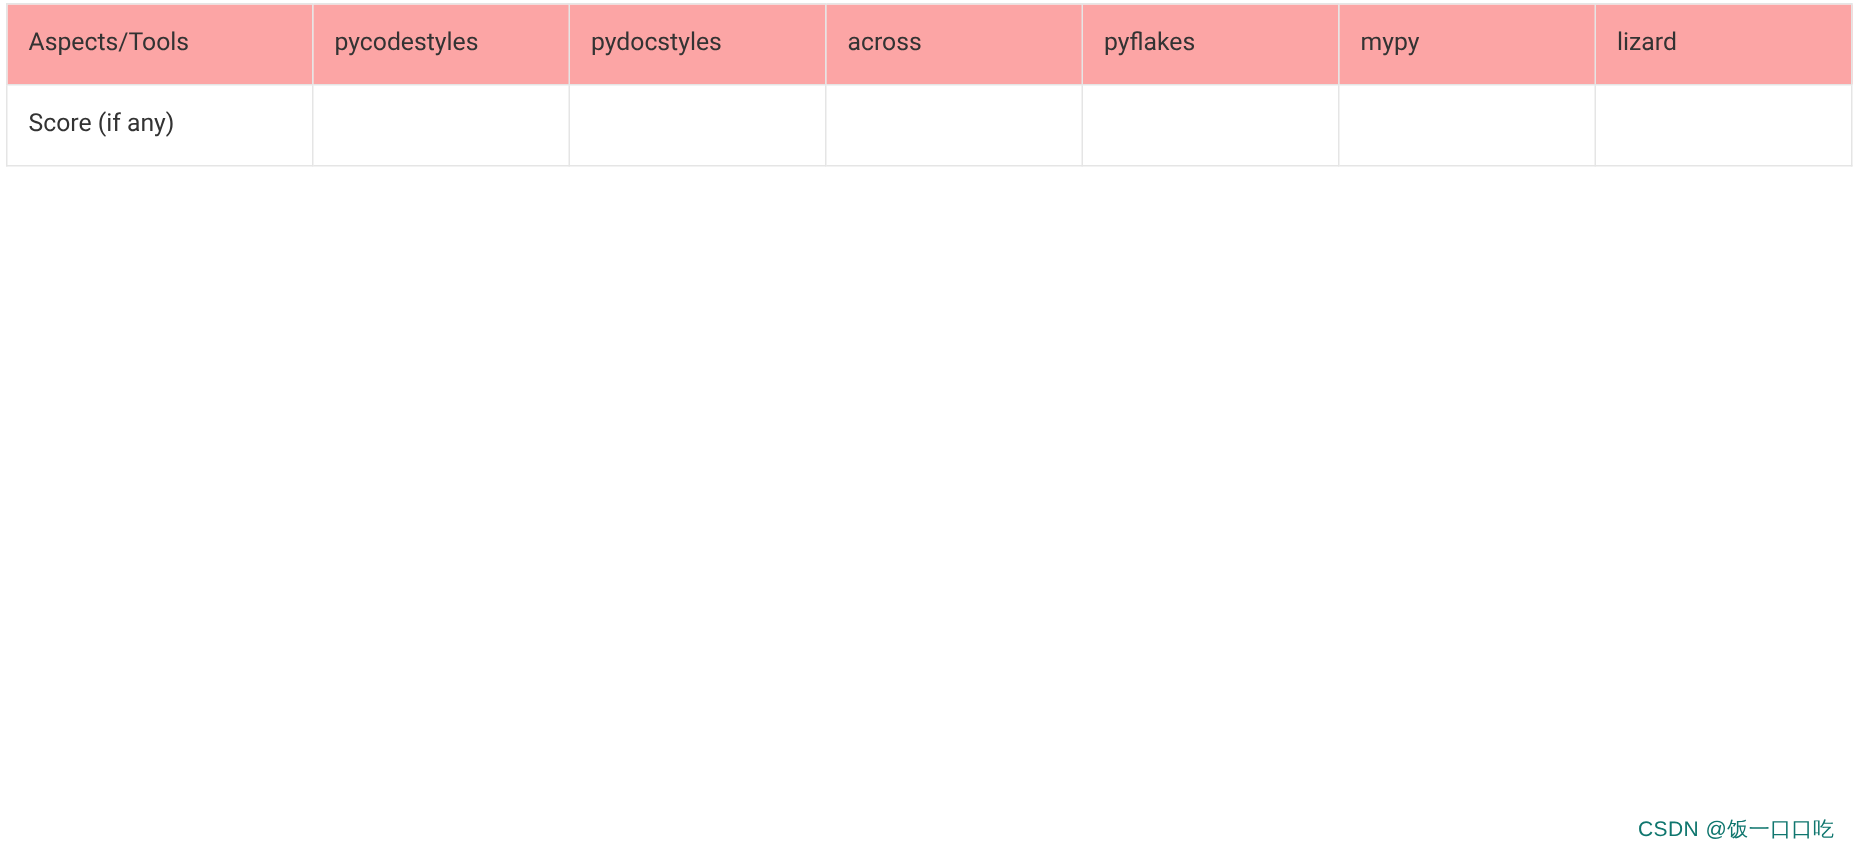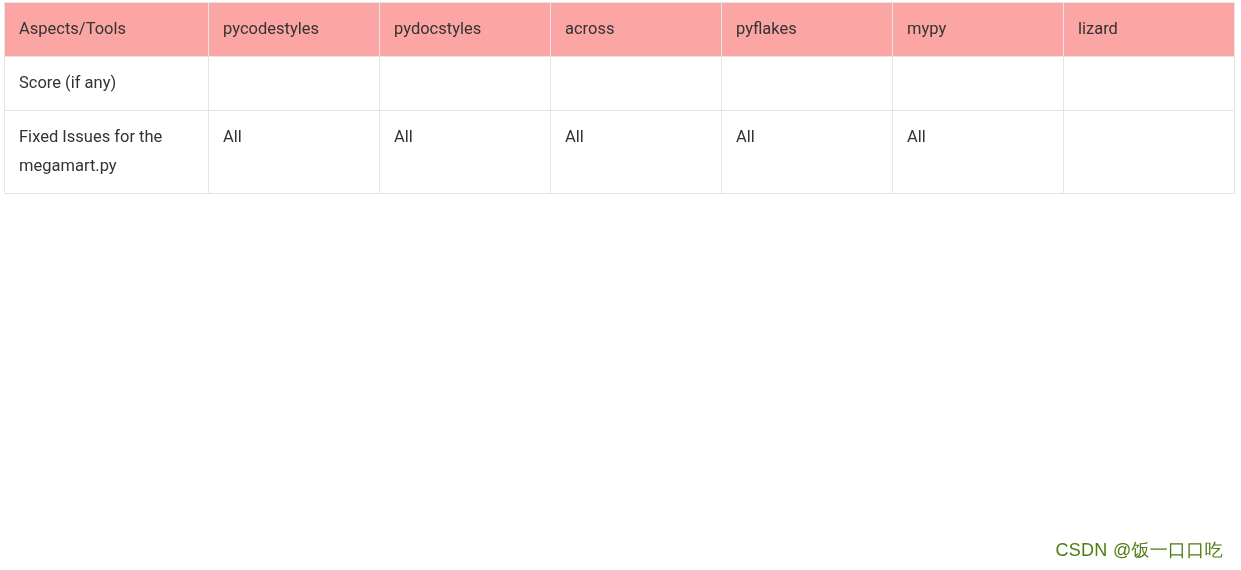--- a/index.html
+++ b/index.html
@@ -35,22 +35,22 @@
     th {
       font-weight: 400;
       background: #fca5a5;
     }
     .col-aspect { width: 204px; }
     .col-tool { width: 171px; }
     .watermark {
       position: absolute;
       bottom: 8px;
       right: 18px;
-      font-size: 18px;
-      color: #4d7c0f;
+      font-size: 14px;
+      color: #0f766e;
       letter-spacing: 0.3px;
       font-family: Arial, sans-serif;
     }
   </style>
 </head>
 <body>
 
 <table>
   <colgroup>
     <col class="col-aspect">
@@ -75,25 +75,16 @@
   <tbody>
     <tr>
       <td>Score (if any)</td>
       <td></td>
       <td></td>
       <td></td>
       <td></td>
       <td></td>
       <td></td>
     </tr>
-    <tr>
-      <td>Fixed Issues for the megamart.py</td>
-      <td>All</td>
-      <td>All</td>
-      <td>All</td>
-      <td>All</td>
-      <td>All</td>
-      <td></td>
-    </tr>
   </tbody>
 </table>
 
 <div class="watermark">CSDN @饭一口口吃</div>
 
 </body></html>

